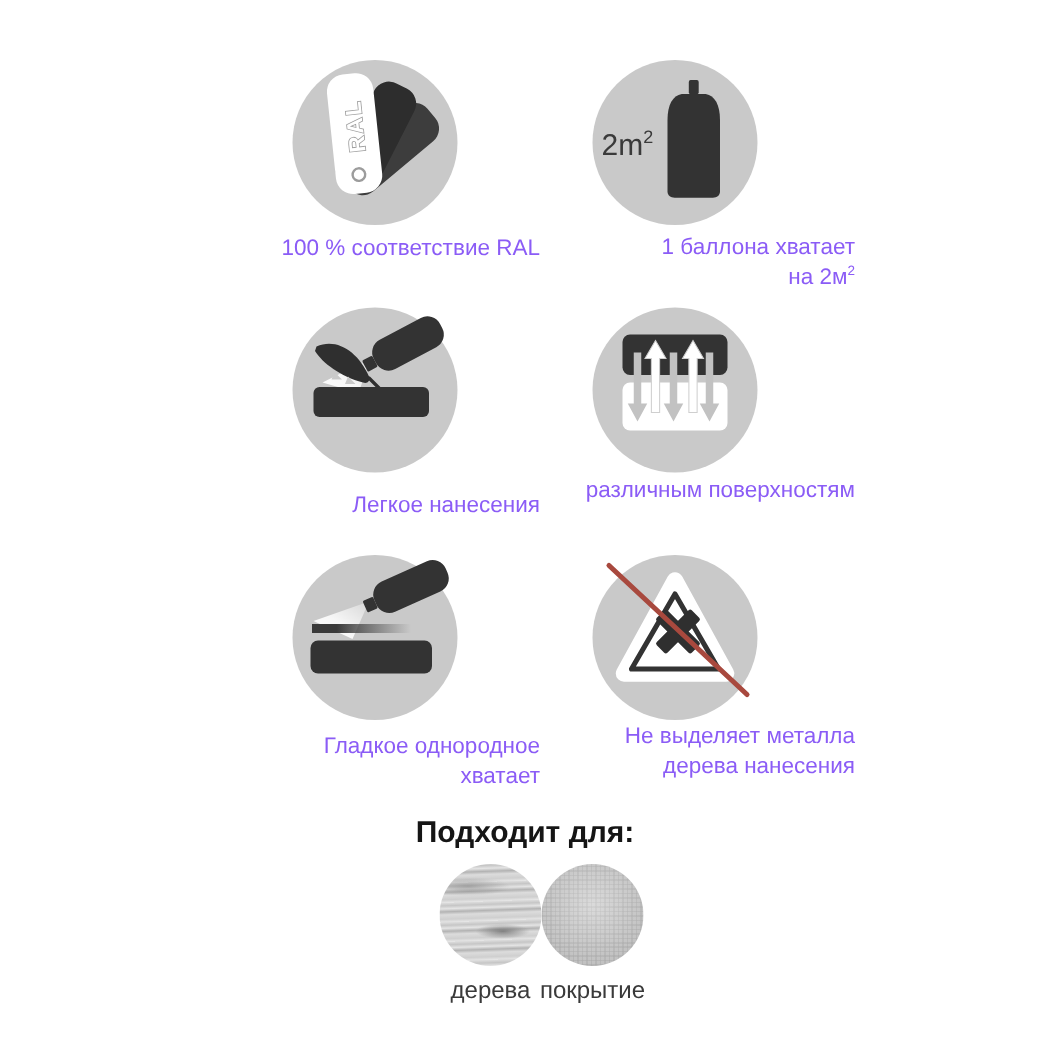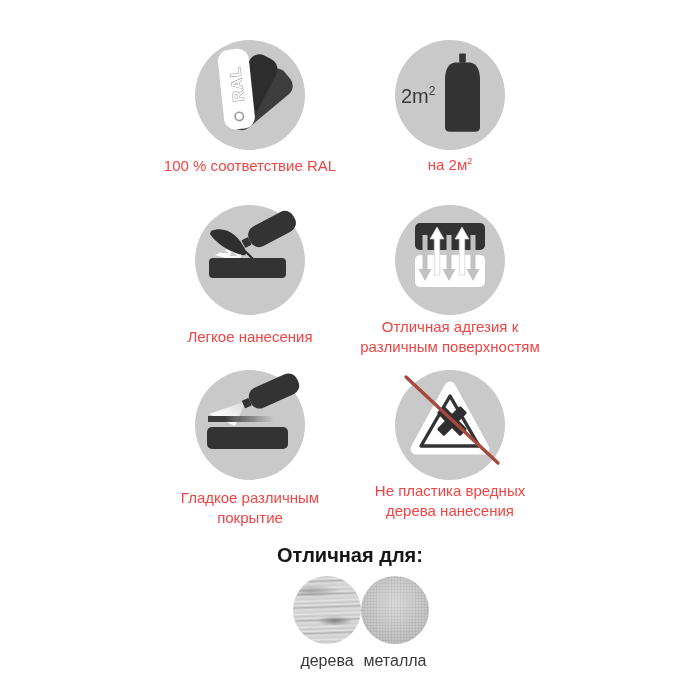--- a/index.html
+++ b/index.html
@@ -1,20 +1,20 @@
 <!DOCTYPE html>
 <html><head>
 <meta charset="utf-8">
 <style>
   html,body{margin:0;padding:0;}
   body{background:#ffffff;font-family:"Liberation Sans","DejaVu Sans",sans-serif;}
   .page{position:relative;width:700px;height:700px;background:#ffffff;overflow:hidden;}
   .badge{position:absolute;width:110px;height:110px;border-radius:50%;background:#c9c9c9;}
   .badge svg{display:block;width:110px;height:110px;}
-  .caption{position:absolute;text-align:center;font-size:15px;line-height:20px;color:#ef4444;}
+  .caption{position:absolute;text-align:right;font-size:15px;line-height:20px;color:#8b5cf6;}
   .caption sup{font-size:9px;line-height:0;}
   .suitable-heading{position:absolute;left:0;right:0;top:544px;text-align:center;
     font-size:20px;font-weight:bold;color:#151515;}
   .materials{position:absolute;left:0;right:0;top:576px;display:flex;justify-content:center;padding-left:22px;}
   .material{display:flex;flex-direction:column;align-items:center;width:68px;}
   .swatch{width:68px;height:68px;border-radius:50%;}
   .swatch-wood{background:
     radial-gradient(ellipse 26px 7px at 62% 66%, rgba(110,110,110,.8) 0%, rgba(110,110,110,0) 70%),
     radial-gradient(ellipse 40px 9px at 28% 22%, rgba(120,120,120,.5) 0%, rgba(120,120,120,0) 70%),
     repeating-linear-gradient(178deg,#dedede 0px,#c6c6c6 2px,#e4e4e4 4px,#b3b3b3 6px,#dcdcdc 8px,#cfcfcf 11px,#e6e6e6 13px);}
@@ -57,20 +57,21 @@
   <div class="badge" style="left:395px;top:40px">
     <svg viewBox="0 0 110 110">
       <text x="6" y="63" font-size="20" fill="#3a3a3a"><tspan>2m</tspan><tspan dy="-8" font-size="12">2</tspan></text>
       <rect x="64.2" y="13.4" width="6.6" height="9.4" rx="1.2" fill="#333333"></rect>
       <path fill="#333333" d="M50,87.5 L50,40 C50,29.5 53.5,23.8 59.5,22.6 L75.5,22.6
         C81.5,23.8 85,29.5 85,40 L85,87.5 C85,90.3 83,91.8 80.2,91.8 L54.8,91.8
         C52,91.8 50,90.3 50,87.5 Z"></path>
     </svg>
   </div>
   <div class="caption" style="left:330px;top:155px;width:240px">
+    <div>1 баллона хватает</div>
     <div><span>на 2м</span><sup>2</sup></div>
   </div>
 
   <div class="badge" style="left:195px;top:205px">
     <svg viewBox="0 0 110 110">
       <defs>
         <linearGradient id="coneA" x1="100%" y1="0%" x2="0%" y2="100%">
           <stop offset="0%" stop-color="#ffffff" stop-opacity="0.25"></stop>
           <stop offset="55%" stop-color="#ffffff" stop-opacity="0.85"></stop>
           <stop offset="100%" stop-color="#ffffff"></stop>
@@ -97,21 +98,20 @@
       <rect x="20" y="18" width="70" height="27" rx="5" fill="#333333"></rect>
       <rect x="20" y="50" width="70" height="32" rx="5" fill="#ffffff"></rect>
       <path fill="#c2c2c2" d="M30,76 L36.5,64 L32.5,64 L32.5,30 L27.5,30 L27.5,64 L23.5,64 Z"></path>
       <path fill="#c2c2c2" d="M54,76 L60.5,64 L56.5,64 L56.5,30 L51.5,30 L51.5,64 L47.5,64 Z"></path>
       <path fill="#c2c2c2" d="M78,76 L84.5,64 L80.5,64 L80.5,30 L75.5,30 L75.5,64 L71.5,64 Z"></path>
       <path fill="#ffffff" stroke="#cfcfcf" stroke-width="0.7" d="M42,22 L49,34 L44.75,34 L44.75,70 L39.25,70 L39.25,34 L35,34 Z"></path>
       <path fill="#ffffff" stroke="#cfcfcf" stroke-width="0.7" d="M67,22 L74,34 L69.75,34 L69.75,70 L64.25,70 L64.25,34 L60,34 Z"></path>
     </svg>
   </div>
   <div class="caption" style="left:330px;top:317px;width:240px">
-    <div>Отличная адгезия к</div>
     <div>различным поверхностям</div>
   </div>
 
   <div class="badge" style="left:195px;top:370px">
     <svg viewBox="0 0 110 110">
       <defs>
         <linearGradient id="coneB" x1="100%" y1="0%" x2="0%" y2="100%">
           <stop offset="0%" stop-color="#ffffff" stop-opacity="0.25"></stop>
           <stop offset="55%" stop-color="#ffffff" stop-opacity="0.85"></stop>
           <stop offset="100%" stop-color="#ffffff"></stop>
@@ -125,46 +125,46 @@
       <polygon points="51,31 14,44 40,56" fill="url(#coneB)"></polygon>
       <g transform="translate(79,21) rotate(-24)">
         <rect x="-33.5" y="-4.2" width="7.5" height="8.4" rx="1" fill="#333333"></rect>
         <rect x="-26" y="-11" width="52" height="22" rx="9.5" fill="#333333"></rect>
       </g>
       <rect x="13" y="46" width="66" height="6" fill="url(#fadeBar)"></rect>
       <rect x="12" y="57" width="81" height="22" rx="5" fill="#333333"></rect>
     </svg>
   </div>
   <div class="caption" style="left:140px;top:488px;width:220px">
-    <div>Гладкое различным</div>
-    <div>покрытие</div>
+    <div>Гладкое однородное</div>
+    <div>хватает</div>
   </div>
 
   <div class="badge" style="left:395px;top:370px">
     <svg viewBox="0 0 110 110">
       <polygon points="55,17 89,79 21,79" fill="#ffffff" stroke="#ffffff" stroke-width="11" stroke-linejoin="round"></polygon>
       <polygon points="55,26 84,76 26,76" fill="#ffffff" stroke="#333333" stroke-width="3.4" stroke-linejoin="round"></polygon>
       <g transform="translate(57,51) rotate(45)">
         <rect x="-16.5" y="-5" width="33" height="10" rx="1.5" fill="#2f2f2f"></rect>
         <rect x="-5" y="-16.5" width="10" height="33" rx="1.5" fill="#2f2f2f"></rect>
       </g>
       <line x1="11" y1="7" x2="103" y2="93" stroke="#a8493e" stroke-width="3.4" stroke-linecap="round"></line>
     </svg>
   </div>
   <div class="caption" style="left:330px;top:481px;width:240px">
-    <div>Не пластика вредных</div>
+    <div>Не выделяет металла</div>
     <div>дерева нанесения</div>
   </div>
 
-  <div class="suitable-heading">Отличная для:</div>
+  <div class="suitable-heading">Подходит для:</div>
 
   <div class="materials">
     <div class="material">
       <div class="swatch swatch-wood"></div>
       <div class="material-label">дерева</div>
     </div>
     <div class="material">
       <div class="swatch swatch-plastic"></div>
-      <div class="material-label">металла</div>
+      <div class="material-label">покрытие</div>
     </div>
   </div>
 
 </div>
 
 </body></html>

